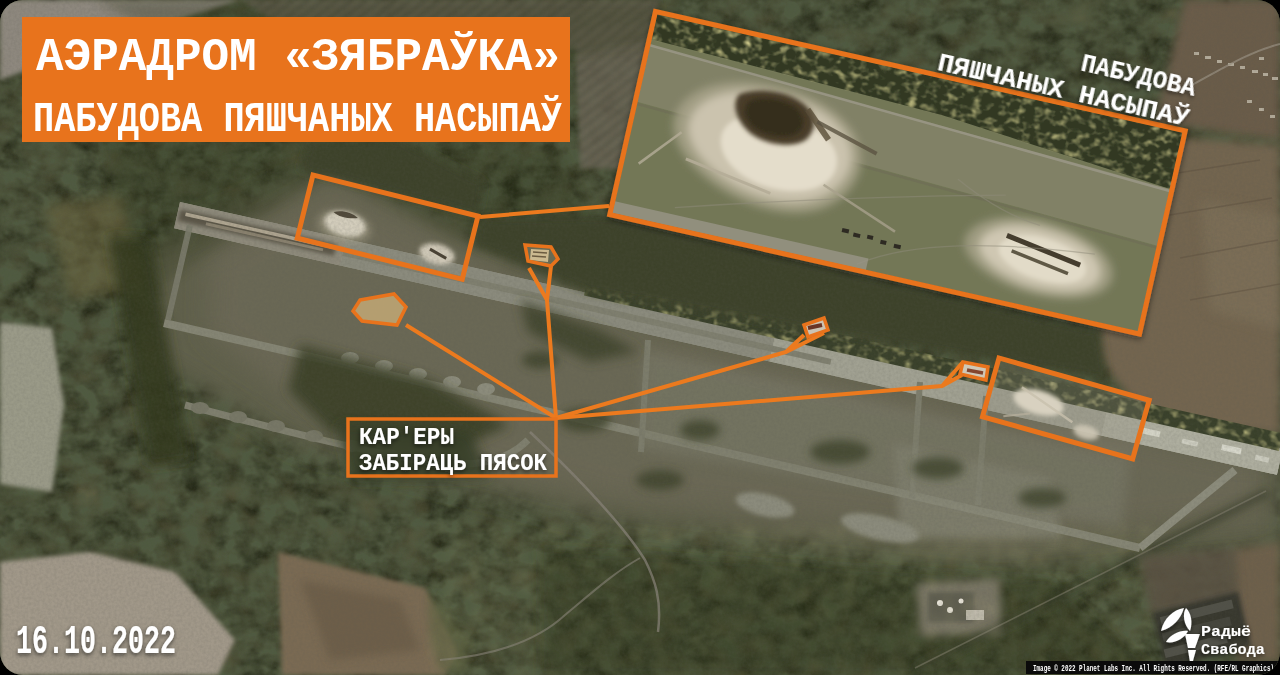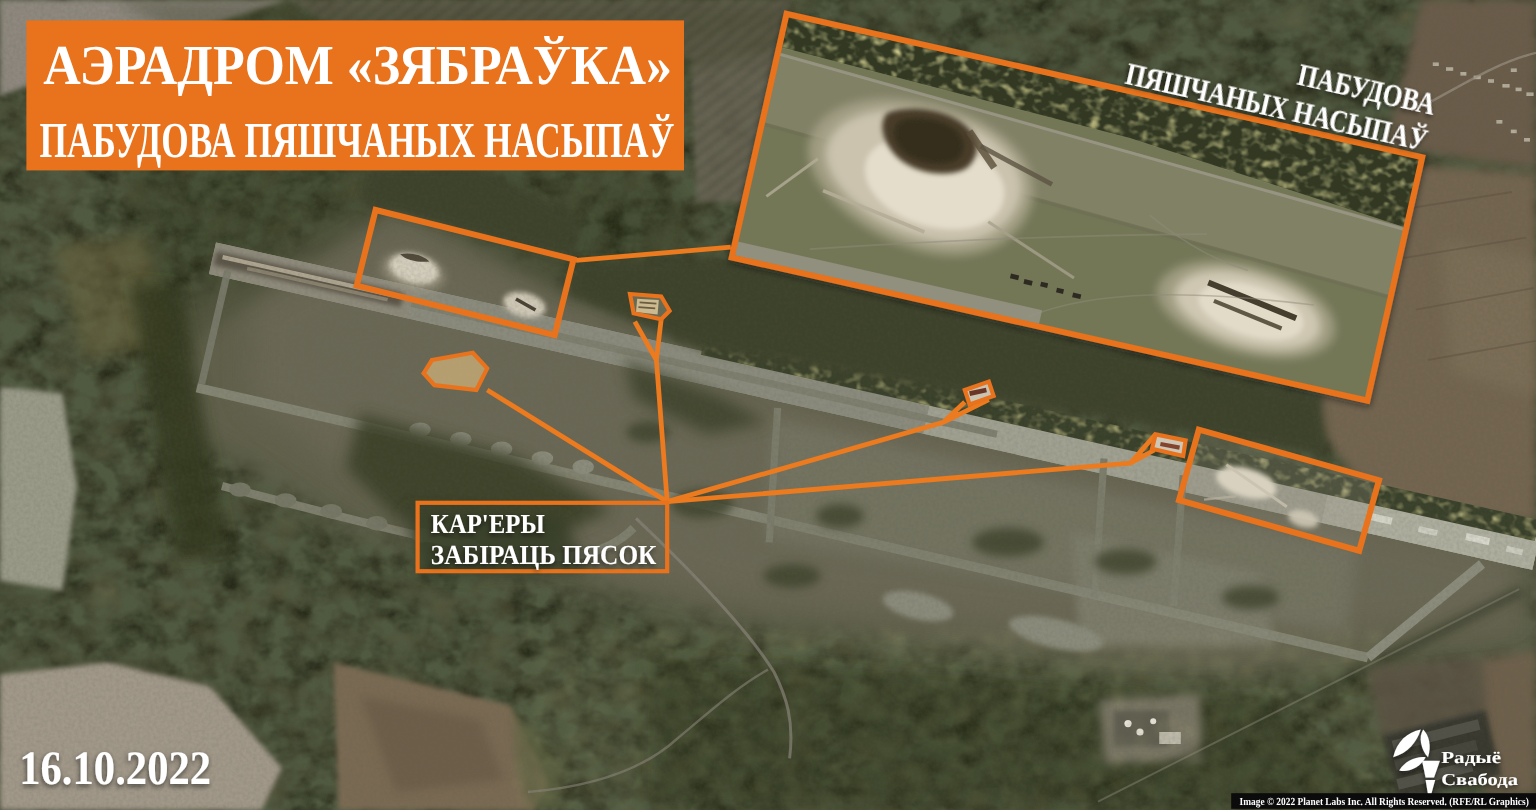--- a/index.html
+++ b/index.html
@@ -1,16 +1,16 @@
 <!DOCTYPE html>
 <html><head>
 <meta charset="utf-8">
 <style>
   html,body{margin:0;padding:0;background:#000;}
-  #stage{position:relative;width:1280px;height:675px;overflow:hidden;font-family:Liberation Serif, serif;}
+  #stage{position:relative;width:1280px;height:675px;overflow:hidden;font-family:Liberation Mono, monospace;border-radius:23px;}
   svg{display:block;}
 </style>
 </head>
 <body>
 <div id="stage">
 <svg width="1280" height="675" viewBox="0 0 1280 675" xmlns="http://www.w3.org/2000/svg">
 <defs>
   <filter id="b2" x="-30%" y="-30%" width="160%" height="160%">
           <feGaussianBlur stdDeviation="2"></feGaussianBlur>
         </filter>

